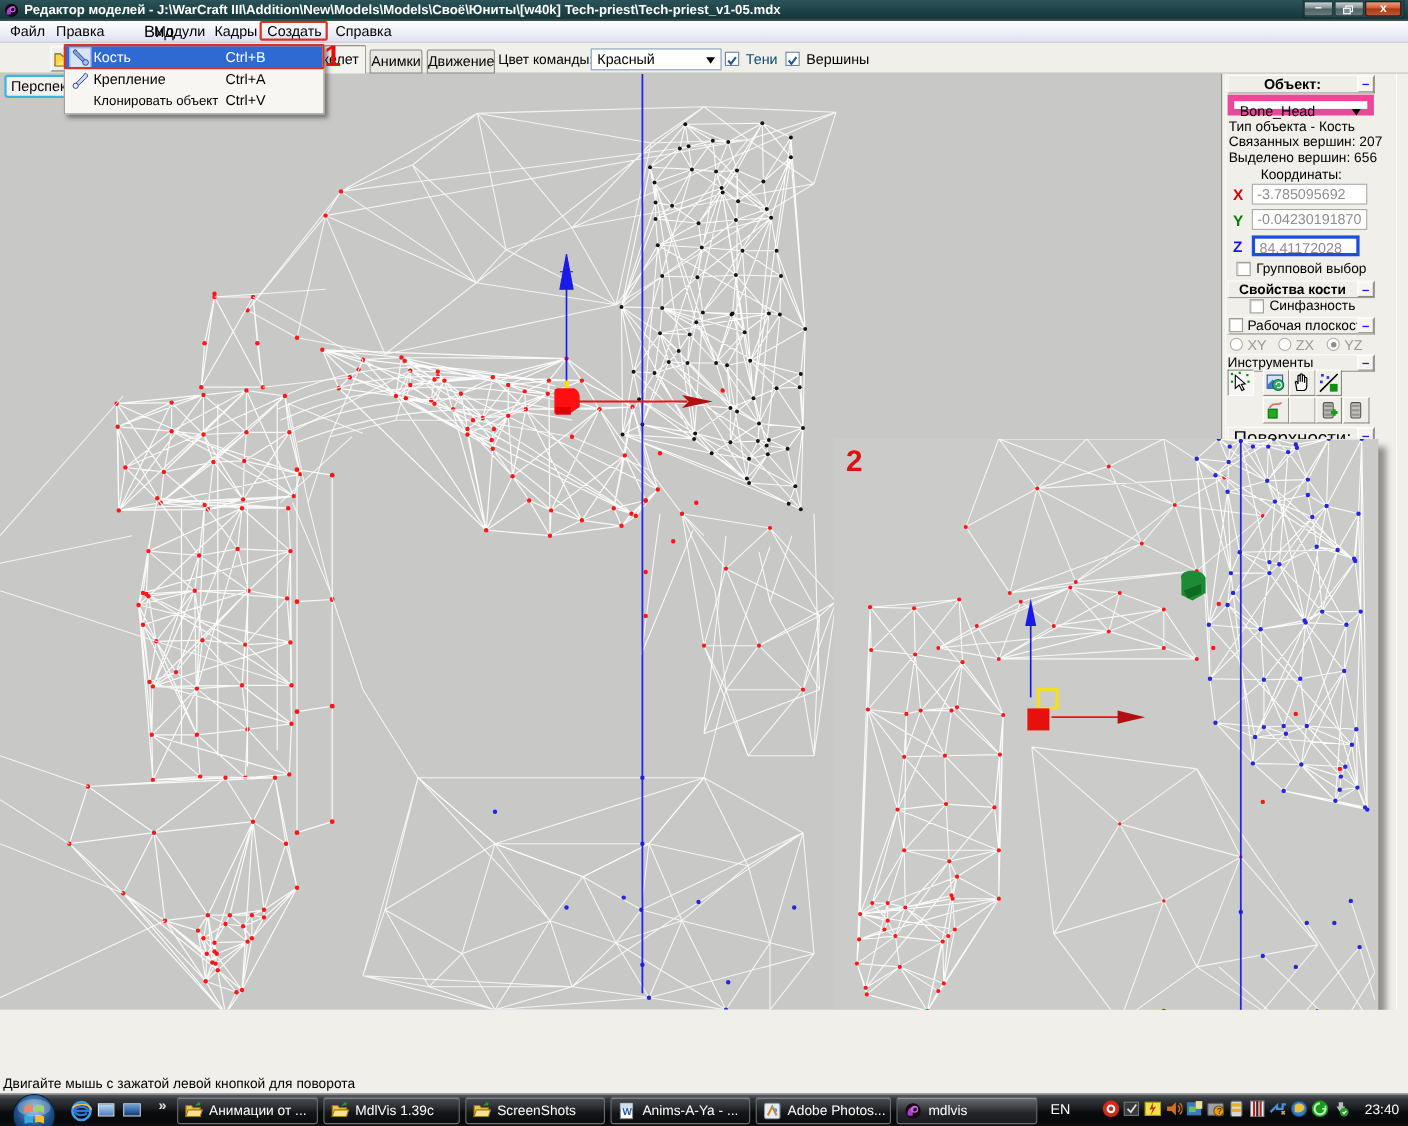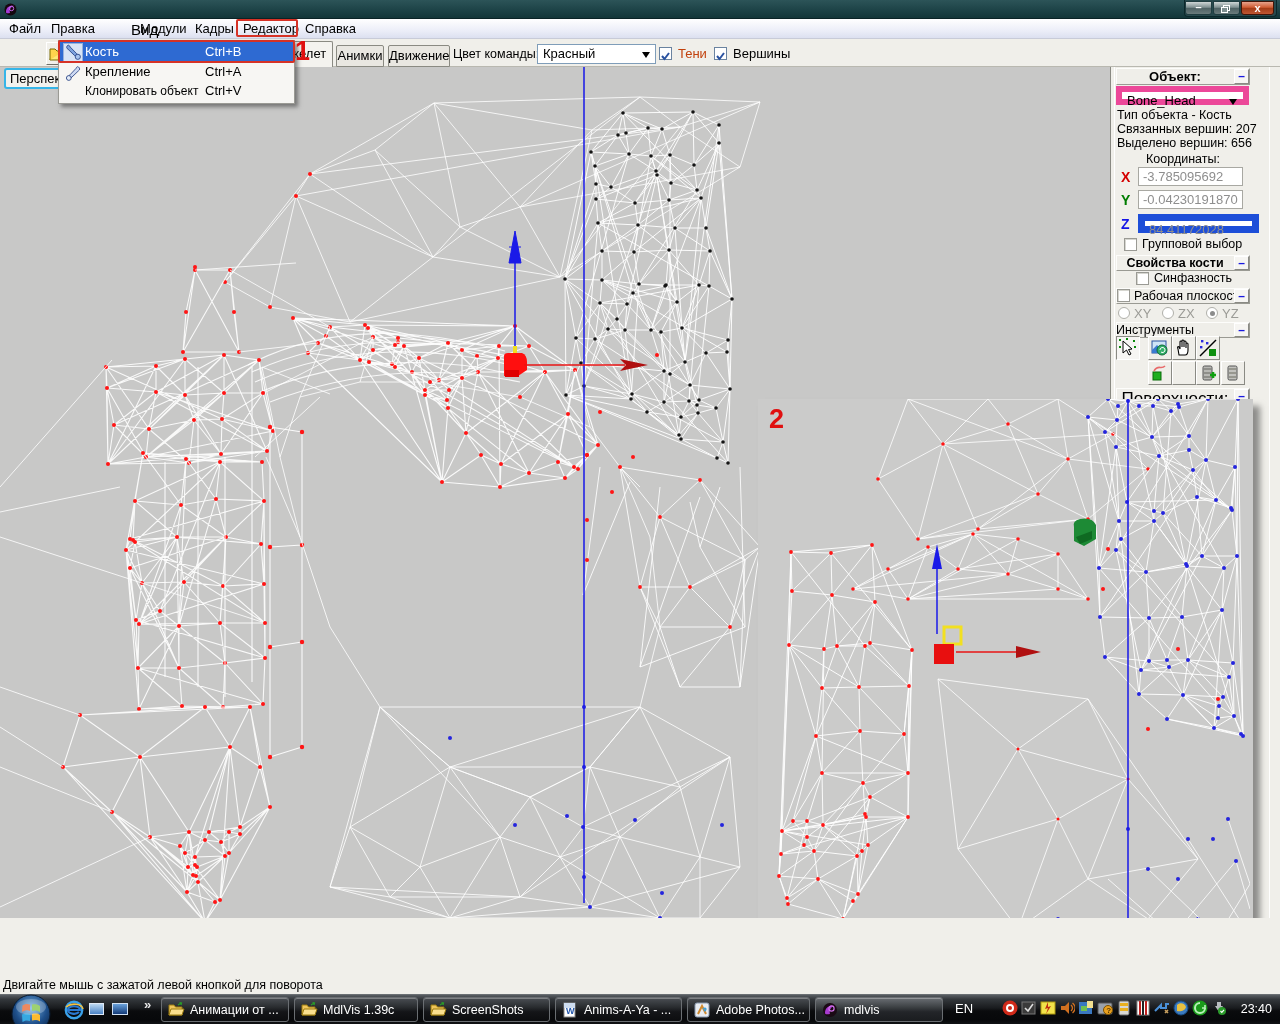--- a/index.html
+++ b/index.html
@@ -4,54 +4,55 @@
 html,body{width:1280px;height:1024px;overflow:hidden;font-family:"Liberation Sans",sans-serif;}
 body{position:relative;background:#F0EFEA;}
 .abs{position:absolute;}
 </style></head><body>
 <div class="abs" style="left:0;top:0;width:1280px;height:19px;background:linear-gradient(#2c5458,#1d4347 55%,#133639);border-bottom:1px solid #0a2326;">
 <svg class="abs" style="left:4px;top:3px;" width="13" height="13" viewBox="0 0 13 13">
       <circle cx="6.5" cy="6.5" r="6" fill="#15080f"></circle>
       <path d="M2 9 C2 4 6 2 10 3 C7 4 5 6 6 10 C4 10 2 11 2 9 Z" fill="#a33bd6"></path>
       <circle cx="7.5" cy="5.5" r="2.2" fill="none" stroke="#c86ae8" stroke-width="1"></circle>
     </svg>
+<div class="abs" style="left:22px;top:2px;font-size:12px;font-weight:bold;color:#fff;letter-spacing:0px;white-space:nowrap;">Редактор моделей - J:\WarCraft III\Addition\New\Models\Models\Своё\Юниты\[w40k] Tech-priest\Tech-priest_v1-05.mdx</div>
 <div class="abs" style="left:1184px;top:0px;width:93px;height:17px;background:#27494d;border:1px solid #0c282b;border-top:none;border-radius:0 0 4px 4px;"></div>
 <div class="abs" style="left:1185px;top:1px;width:27px;height:14px;border-radius:0 0 3px 3px;background:linear-gradient(#cfd6d6,#7e8f90 45%,#4e6163 50%,#6a7b7c);border:1px solid #203d40;color:#fff;font-size:11px;font-weight:bold;text-align:center;line-height:10px;">–</div>
 <div class="abs" style="left:1213px;top:1px;width:27px;height:14px;border-radius:0 0 3px 3px;background:linear-gradient(#cfd6d6,#7e8f90 45%,#4e6163 50%,#6a7b7c);border:1px solid #203d40;">
       <div class="abs" style="left:9px;top:3px;width:7px;height:6px;border:1px solid #fff;background:transparent;"></div>
       <div class="abs" style="left:7px;top:5px;width:7px;height:6px;border:1px solid #fff;background:#7e8f90;"></div>
     </div>
 <div class="abs" style="left:1241px;top:1px;width:33px;height:14px;border-radius:0 0 3px 3px;background:linear-gradient(#e8a38c,#cf5c33 45%,#a33b16 50%,#bf5633);border:1px solid #431507;color:#fff;font-size:11px;font-weight:bold;text-align:center;line-height:13px;">x</div>
 </div>
 <div class="abs" style="left:0;top:19px;width:1280px;height:20px;background:linear-gradient(#ffffff,#eceef8 60%,#dce0f0);border-bottom:1px solid #c8cbd8;">
 <div class="abs" style="left:9px;top:2px;font-size:13px;color:#000;">Файл</div>
 <div class="abs" style="left:51px;top:2px;font-size:13px;color:#000;">Правка</div>
 <div class="abs" style="left:103px;top:2px;font-size:15px;color:#000;margin-left:28px;">Вид</div>
 <div class="abs" style="left:140px;top:2px;font-size:13px;color:#000;text-align:center;">Модули</div>
 <div class="abs" style="left:195px;top:2px;font-size:13px;color:#000;">Кадры</div>
-<div class="abs" style="left:243px;top:2px;font-size:13px;color:#000;">Редактор</div>
+<div class="abs" style="left:243px;top:2px;font-size:13px;color:#000;">Создать</div>
 <div class="abs" style="left:305px;top:2px;font-size:13px;color:#000;">Справка</div>
 <div class="abs" style="left:236px;top:0px;width:62px;height:18px;border:2px solid #d63226;border-radius:2px;"></div>
 </div>
 <div class="abs" style="left:0;top:39px;width:1280px;height:28px;background:#f0efea;border-bottom:1px solid #b9b8b0;">
 <div class="abs" style="left:46px;top:3px;width:26px;height:23px;background:#f0efea;border:1px solid;border-color:#fff #6f6f68 #6f6f68 #fff;"><svg width="20" height="16" style="margin:3px 0 0 2px" viewBox="0 0 20 16">
         <path d="M1 14 L3 6 L17 6 L14 14 Z" fill="#ffe97a" stroke="#7a6a00" stroke-width="1"></path>
         <path d="M1 14 L1 3 L6 3 L8 5 L13 5 L13 6" fill="#ffd34d" stroke="#7a6a00" stroke-width="1"></path>
         <path d="M14 4 L18 2 M16 0 L18 2 L16 4" stroke="#103a8c" stroke-width="1.4" fill="none"></path>
       </svg></div>
 <div class="abs" style="left:75px;top:3px;width:26px;height:23px;background:#f0efea;border:1px solid;border-color:#fff #6f6f68 #6f6f68 #fff;"></div>
 <div class="abs" style="left:277px;top:2px;width:56px;height:26px;background:#f4f3ef;border:1px solid #8a8a82;border-bottom:none;border-radius:2px 2px 0 0;font-size:13px;color:#000;text-align:center;line-height:24px;">Скелет</div>
 <div class="abs" style="left:336px;top:6px;width:48px;height:22px;background:#e9e7e1;border:1px solid #8a8a82;border-radius:2px 2px 0 0;font-size:13px;color:#000;text-align:center;line-height:20px;">Анимки</div>
 <div class="abs" style="left:388px;top:6px;width:62px;height:22px;background:#e9e7e1;border:1px solid #8a8a82;border-radius:2px 2px 0 0;font-size:13px;color:#000;text-align:center;line-height:20px;">Движение</div>
 <div class="abs" style="left:453px;top:8px;font-size:12.5px;color:#000;">Цвет команды:</div>
 <div class="abs" style="left:537px;top:5px;width:119px;height:20px;background:#fff;border:1px solid #7f9db9;font-size:13px;color:#000;line-height:18px;padding-left:5px;">Красный<span class="abs" style="right:5px;top:7px;width:0;height:0;border:4px solid transparent;border-top:6px solid #000;"></span></div>
 <div class="abs" style="left:659px;top:8px;width:13px;height:13px;background:#fff;border:1px solid #6a83a0;"><svg width="11" height="11" viewBox="0 0 11 11">
         <path d="M2 5 L4.5 8 L9 2" stroke="#2a52a0" stroke-width="2" fill="none"></path>
       </svg></div>
-    <div class="abs" style="left:678px;top:7px;font-size:13px;color:#c2410c;">Тени</div>
+    <div class="abs" style="left:678px;top:7px;font-size:13px;color:#0c4a6e;">Тени</div>
 <div class="abs" style="left:714px;top:8px;width:13px;height:13px;background:#fff;border:1px solid #6a83a0;"><svg width="11" height="11" viewBox="0 0 11 11">
         <path d="M2 5 L4.5 8 L9 2" stroke="#2a52a0" stroke-width="2" fill="none"></path>
       </svg></div>
     <div class="abs" style="left:733px;top:7px;font-size:13px;color:#000;">Вершины</div>
 </div>
 <div class="abs" id="vp" style="left:0;top:67px;width:1110px;height:851px;background:#c8c8c7;overflow:hidden;">
 <svg width="1110" height="851" viewBox="0 0 1110 851" style="position:absolute;left:0;top:0;">
       <path d="M296 129L310 107M310 107L433 190M296 129L270 240M310 107L225 215M640 30L680 60M296 129L680 60M434 36L375 83M460 160L520 140M350 255L433 190M434 36L460 160M433 190L560 210M375 83L460 160M520 140L740 100M680 60L760 35M592 63L640 30M296 129L433 190M296 129L225 215M460 160L433 190M760 35L740 100M350 255L560 210M434 36L592 63M375 83L310 107M520 140L560 210M434 36L310 107M434 36L520 140M520 140L760 35M592 63L560 210M560 210L680 60M225 215L270 240M640 30L760 35M296 129L350 255M460 160L560 210M310 107L680 60M433 190L640 30M434 36L640 30M375 83L433 190M592 63L680 60M560 210L740 100M592 63L520 140M680 60L740 100M270 240L350 255" stroke="#ffffff" stroke-width="1.0" opacity="0.8" fill="none"></path>
       <g fill="#ff1515">
         <circle cx="296" cy="129" r="2"></circle>
@@ -372,21 +373,21 @@
 <div class="abs" style="left:1116px;top:86px;width:133px;height:19px;background:#fff;border:6px solid #ec4899;font-size:13px;color:#000;line-height:17px;padding-left:5px;">Bone_Head<span class="abs" style="right:6px;top:7px;width:0;height:0;border:4px solid transparent;border-top:6px solid #000;"></span></div>
 <div class="abs" style="left:1117px;top:108px;font-size:12.5px;color:#000;white-space:nowrap;">Тип объекта - Кость</div>
 <div class="abs" style="left:1117px;top:122px;font-size:12.5px;color:#000;white-space:nowrap;">Связанных вершин: 207</div>
 <div class="abs" style="left:1117px;top:136px;font-size:12.5px;color:#000;white-space:nowrap;">Выделено вершин: 656</div>
 <div class="abs" style="left:1116px;top:152px;width:134px;text-align:center;font-size:12.5px;color:#000;">Координаты:</div>
 <div class="abs" style="left:1121px;top:169px;font-size:14px;font-weight:bold;color:#d40000;">X</div>
 <div class="abs" style="left:1138px;top:167px;width:105px;height:19px;background:#fff;border:1px solid #a8a8a2;font-size:13px;color:#8e8e8e;line-height:17px;padding-left:4px;">-3.785095692</div>
 <div class="abs" style="left:1121px;top:192px;font-size:14px;font-weight:bold;color:#007d00;">Y</div>
 <div class="abs" style="left:1138px;top:190px;width:105px;height:19px;background:#fff;border:1px solid #a8a8a2;font-size:13px;color:#8e8e8e;line-height:17px;padding-left:4px;">-0.04230191870</div>
 <div class="abs" style="left:1121px;top:216px;font-size:14px;font-weight:bold;color:#1414e6;">Z</div>
-<div class="abs" style="left:1138px;top:214px;width:121px;height:19px;background:#fff;border:7px solid #1d4ed8;font-size:13px;color:#8e8e8e;line-height:17px;padding-left:4px;">84.41172028</div>
+<div class="abs" style="left:1138px;top:214px;width:98px;height:19px;background:#fff;border:3px solid #1d4ed8;font-size:13px;color:#8e8e8e;line-height:17px;padding-left:4px;">84.41172028</div>
 <div class="abs" style="left:1124px;top:238px;width:13px;height:13px;background:#fff;border:1px solid #9a9a94;box-shadow:inset 1px 1px 0 #d6d6d0;"></div>
 <div class="abs" style="left:1142px;top:237px;font-size:12.5px;color:#000;">Групповой выбор</div>
 <div class="abs" style="left:1116px;top:255px;width:134px;height:16px;background:#efeee9;border:1px solid;border-color:#fdfdfb #9a9a93 #9a9a93 #fdfdfb;"></div>
 <div class="abs" style="left:1116px;top:256px;width:118px;text-align:center;font-size:12.5px;font-weight:bold;color:#000;">Свойства кости</div>
 <div class="abs" style="left:1234px;top:256px;width:15px;height:14px;background:#f6f5f2;border:1px solid;border-color:#fff #8a8a84 #8a8a84 #fff;color:#1a1ae0;font-size:12px;font-weight:bold;text-align:center;line-height:12px;">–</div>
 <div class="abs" style="left:1136px;top:272px;width:13px;height:13px;background:#fff;border:1px solid #9a9a94;box-shadow:inset 1px 1px 0 #d6d6d0;"></div>
 <div class="abs" style="left:1154px;top:271px;font-size:12.5px;color:#000;">Синфазность</div>
 <div class="abs" style="left:1116px;top:288px;width:134px;height:16px;background:#efeee9;border:1px solid;border-color:#fdfdfb #9a9a93 #9a9a93 #fdfdfb;"></div>
 <div class="abs" style="left:1116px;top:289px;width:118px;text-align:center;font-size:12.5px;font-weight:normal;color:#000;">Рабочая плоскость</div>
 <div class="abs" style="left:1234px;top:289px;width:15px;height:14px;background:#f6f5f2;border:1px solid;border-color:#fff #8a8a84 #8a8a84 #fff;color:#1a1ae0;font-size:12px;font-weight:bold;text-align:center;line-height:12px;">–</div>

